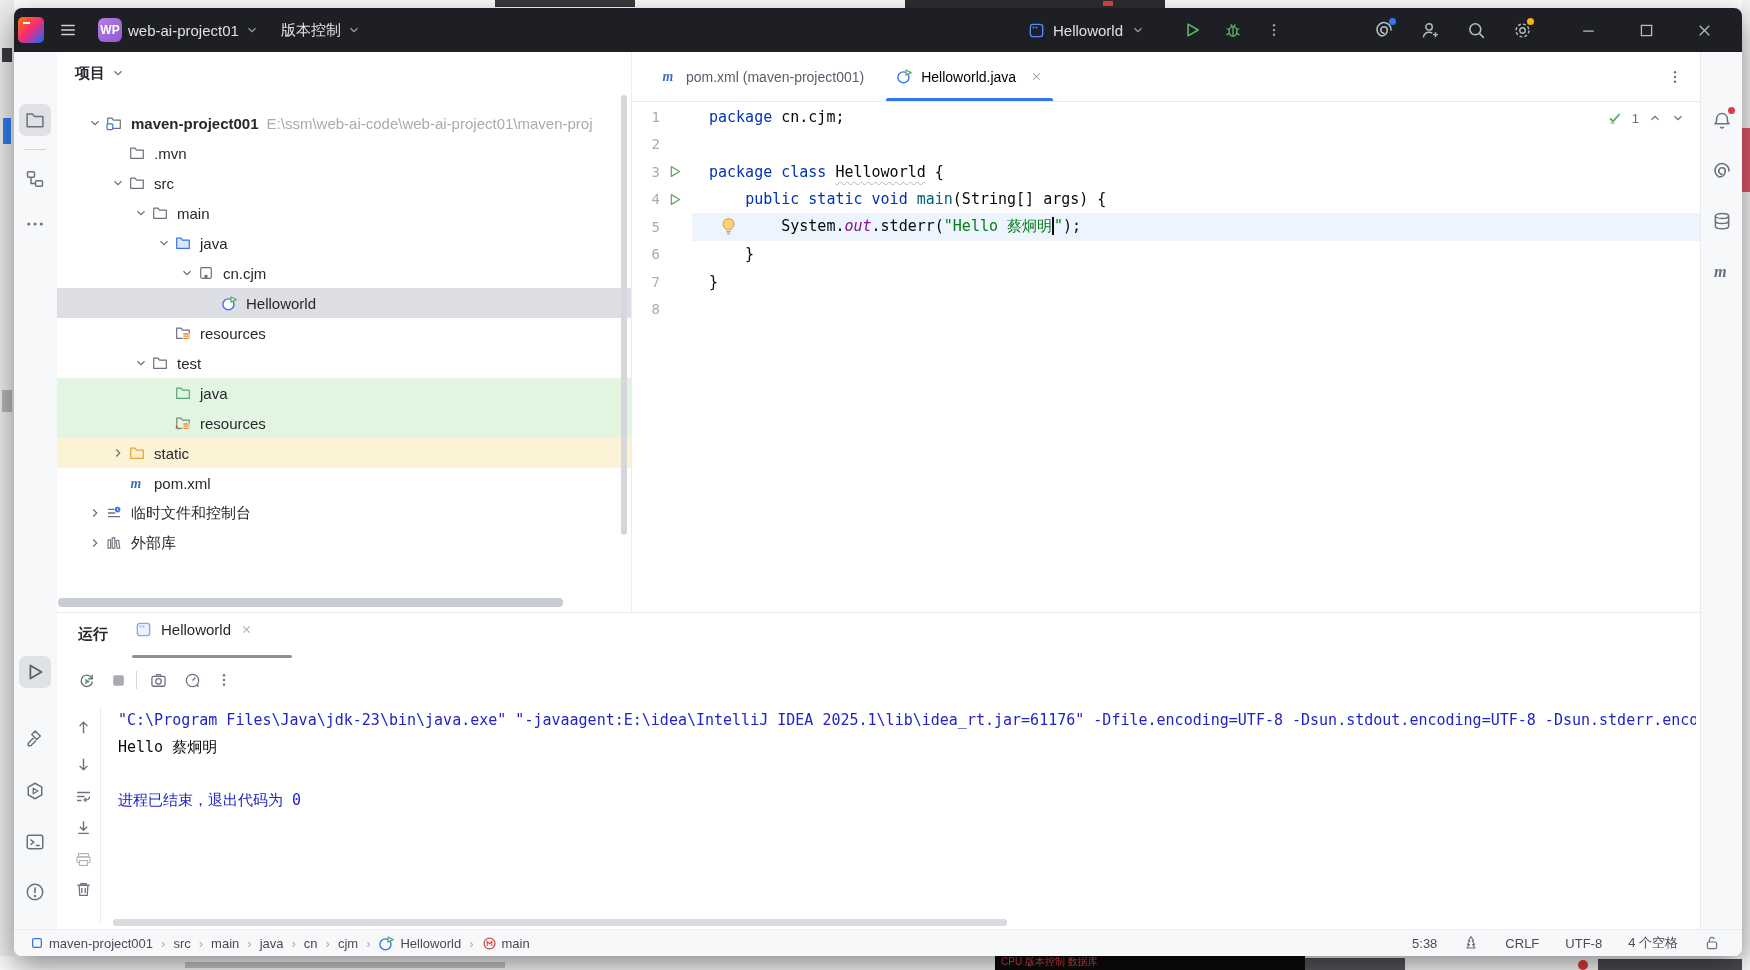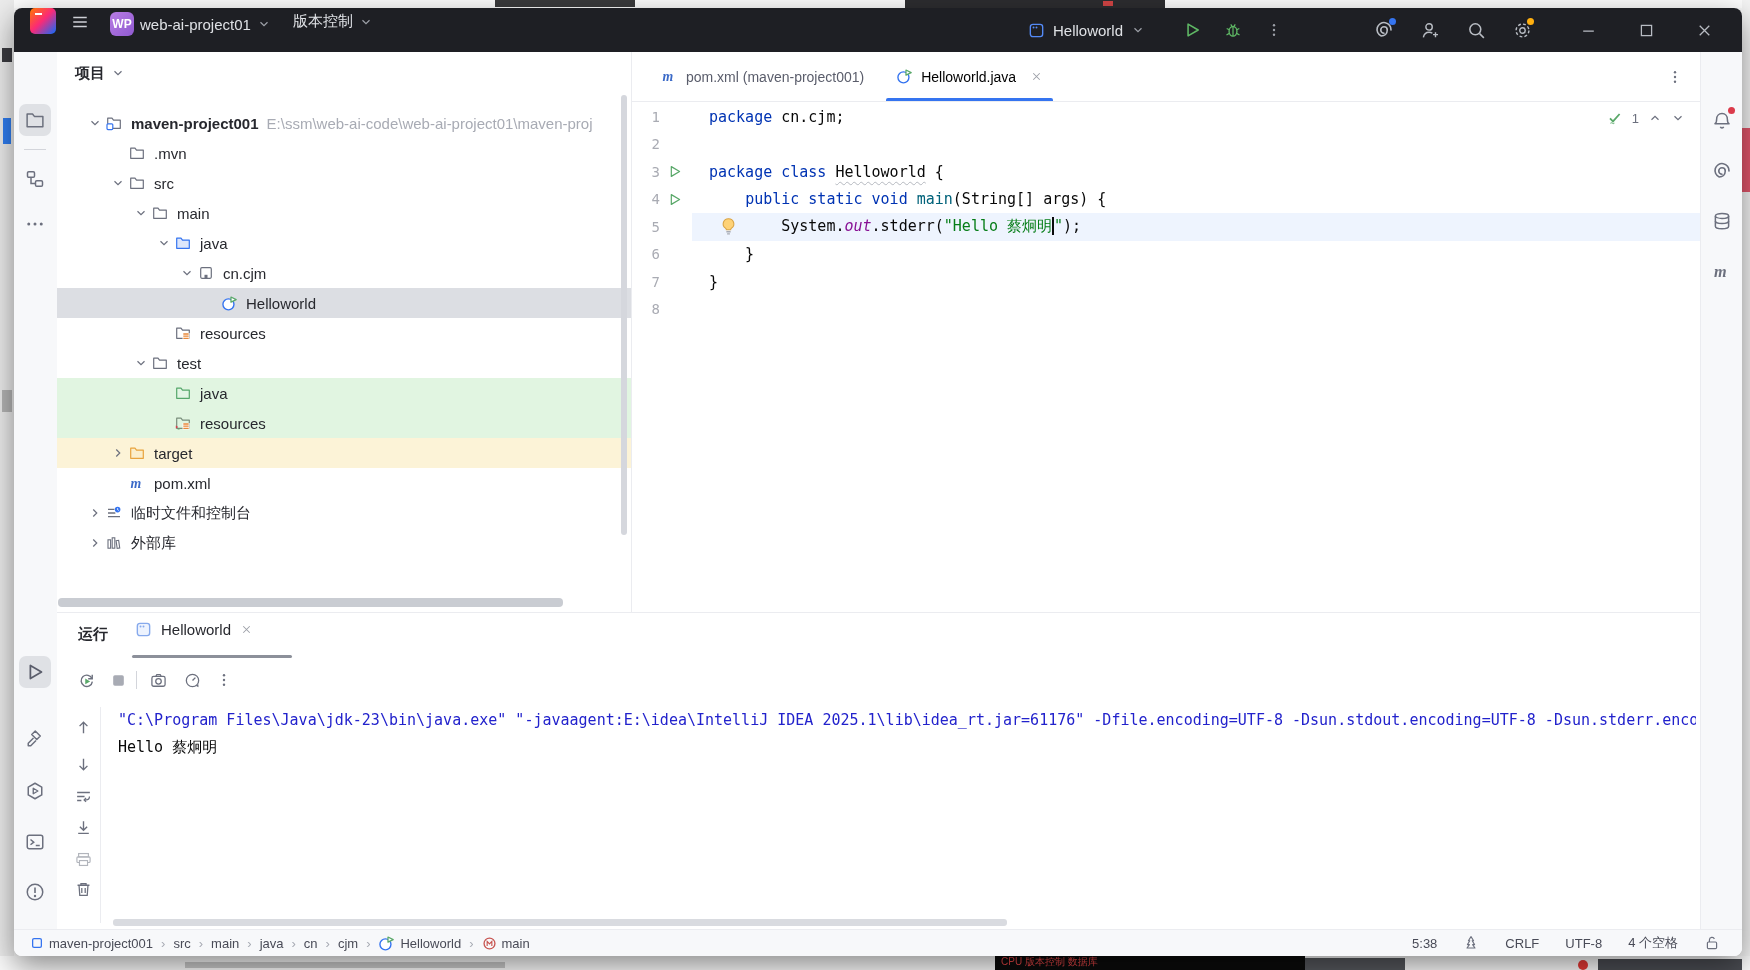--- a/index.html
+++ b/index.html
@@ -5,21 +5,21 @@
   html,body{margin:0;padding:0}
   body{width:1750px;height:970px;position:relative;background:#f7f7f7;overflow:hidden;
        font-family:"Liberation Sans","DejaVu Sans",sans-serif;-webkit-font-smoothing:antialiased}
   
   .bg{position:absolute;pointer-events:none}
   
   .window{position:absolute;left:14px;top:8px;width:1728px;height:948px;background:#fff;
           border-radius:8px;overflow:hidden;box-shadow:0 10px 30px rgba(0,0,0,.45)}
   
   .titlebar{position:absolute;left:0;top:0;right:0;height:44px;background:#1e1f24;color:#dfe1e5;font-size:15px}
-  .tb-left{position:absolute;left:0;top:0;height:44px;display:flex;align-items:flex-start;gap:10px;padding-left:16px}
+  .tb-left{position:absolute;left:0;top:0;height:44px;display:flex;align-items:center;gap:10px;padding-left:4px}
   .ide-logo{width:26px;height:26px;border-radius:5px;background:linear-gradient(135deg,#ff7a00 0%,#fb2a76 48%,#0a6cff 100%);position:relative}
   .ide-logo::after{content:"";position:absolute;left:5px;top:5px;width:7px;height:2px;background:#fff}
   .tb-btn{width:28px;height:28px;border:none;background:transparent;border-radius:6px;display:flex;align-items:center;justify-content:center;position:relative;padding:0}
   .wp-badge{width:24px;height:24px;border-radius:6px;background:linear-gradient(135deg,#b97ce4,#8f5ad0);color:#fff;font-size:12px;font-weight:bold;display:flex;align-items:center;justify-content:center}
   .tb-widget{display:flex;align-items:center;gap:6px;padding:4px 6px;border-radius:6px}
   .run-widget{position:absolute;left:1008px;top:8px;height:28px;display:flex;align-items:center;gap:13px}
   .rw-main{display:flex;align-items:center;gap:8px}
   .tb-right{position:absolute;right:18px;top:8px;height:28px;display:flex;align-items:center;gap:18px}
   .win-btn{width:40px;height:28px;border:none;background:transparent;display:flex;align-items:center;justify-content:center;padding:0}
   .dot-badge{position:absolute;right:2px;top:2px;width:7px;height:7px;border-radius:50%}
@@ -470,21 +470,21 @@
           <span class="chev">
             <svg width="14" height="14" viewBox="0 0 16 16" fill="none" xmlns="http://www.w3.org/2000/svg">
               <path d="M6 4l4 4-4 4" stroke="#6C707E" stroke-width="1.4"></path>
             </svg>
           </span>
           <span class="ticon">
             <svg width="16" height="16" viewBox="0 0 16 16" fill="none" xmlns="http://www.w3.org/2000/svg">
               <path d="M1.7 13.3V3.2h4.3l1.5 1.9h6.8v8.2H1.7z" stroke="#E8A33D" fill="#FBEECB" stroke-width="1.2" stroke-linejoin="round"></path>
             </svg>
           </span>
-          <span class="tlabel">target</span>
+          <span class="tlabel">static</span>
         </div>
         <div class="trow " style="padding-left:50px">
           <span class="chev"></span>
           <span class="ticon">
             <svg width="17" height="17" viewBox="0 0 16 16" fill="none" xmlns="http://www.w3.org/2000/svg">
               <text x="1.5" y="12.5" font-family="Liberation Serif,serif" font-style="italic" font-weight="bold" font-size="13" fill="#3B6AC8">m</text>
             </svg>
           </span>
           <span class="tlabel">pom.xml</span>
         </div>
@@ -781,20 +781,21 @@
               <path d="M6.4 6.6v4.6M9.6 6.6v4.6" stroke="#6C707E" stroke-width="1.2"></path>
             </svg>
           </span>
         </button>
       </div>
     <div class="rp-gdiv"></div>
     <div class="console" id="console">
         <div class="con-line system">"C:\Program Files\Java\jdk-23\bin\java.exe" "-javaagent:E:\idea\IntelliJ IDEA 2025.1\lib\idea_rt.jar=61176" -Dfile.encoding=UTF-8 -Dsun.stdout.encoding=UTF-8 -Dsun.stderr.encoding=UTF-8</div>
         <div class="con-line stdout">Hello 蔡炯明</div>
         <div class="con-line stdout"></div>
+        <div class="con-line system">进程已结束，退出代码为 0</div>
       </div>
     <div class="rp-hscroll"></div>
   </div>
 
   <div class="statusbar">
     <div class="breadcrumbs" id="breadcrumbs">
         <span class="bc-item">
           <span>
             <svg width="14" height="14" viewBox="0 0 16 16" fill="none" xmlns="http://www.w3.org/2000/svg">
               <rect x="3" y="3" width="10" height="10" rx="1.6" stroke="#3574F0" stroke-width="1.5"></rect>

